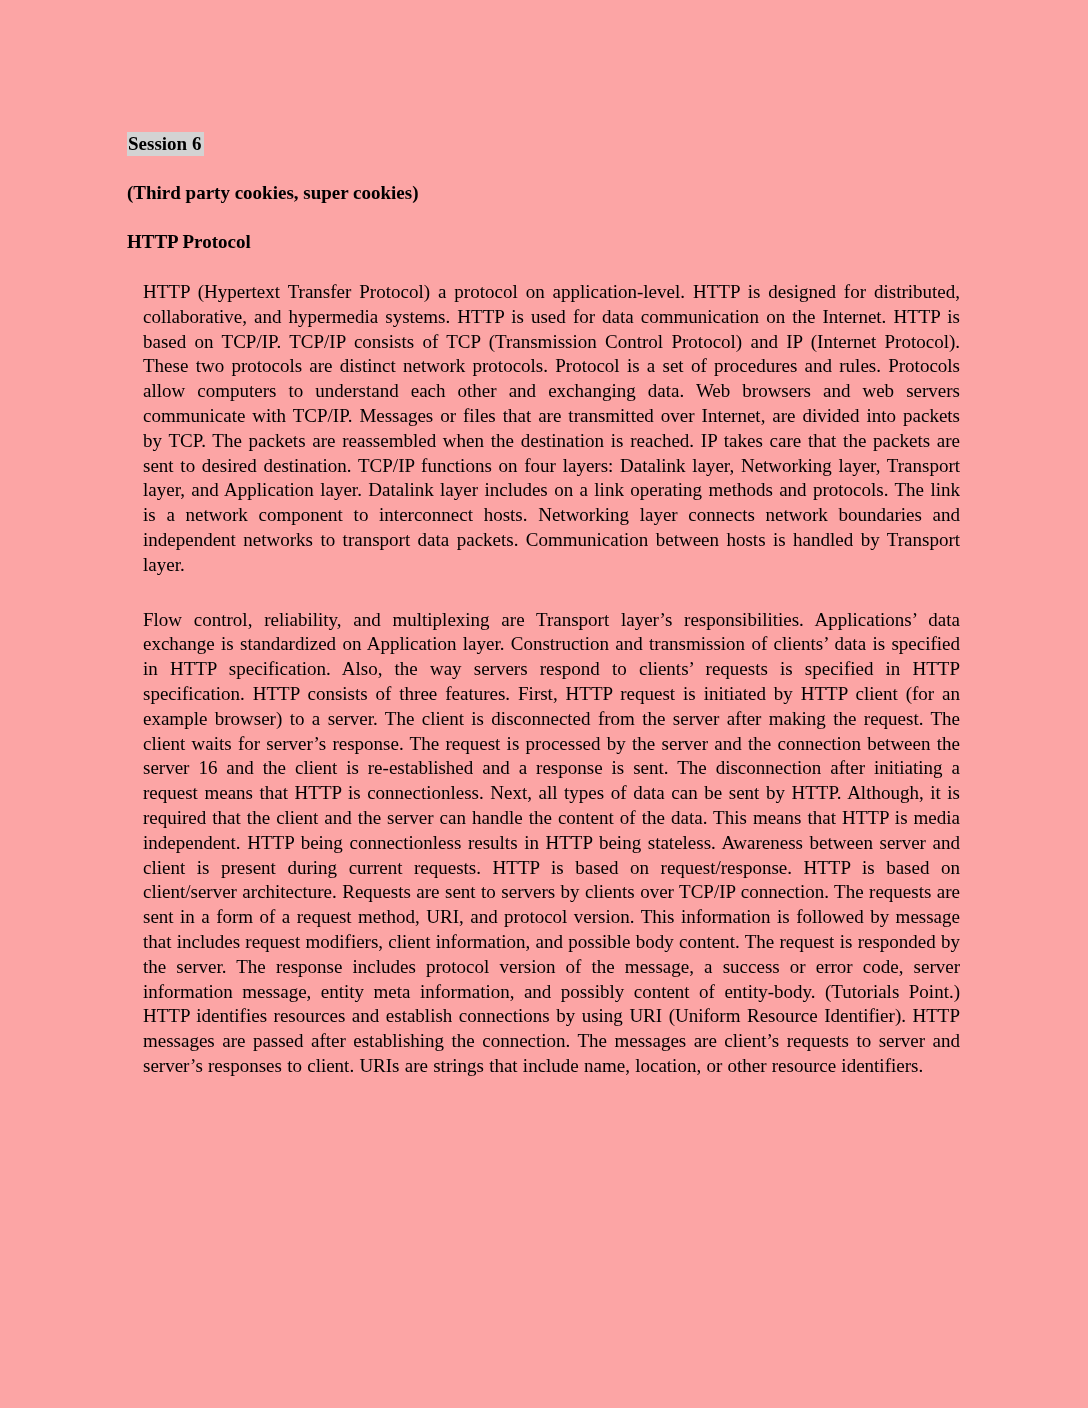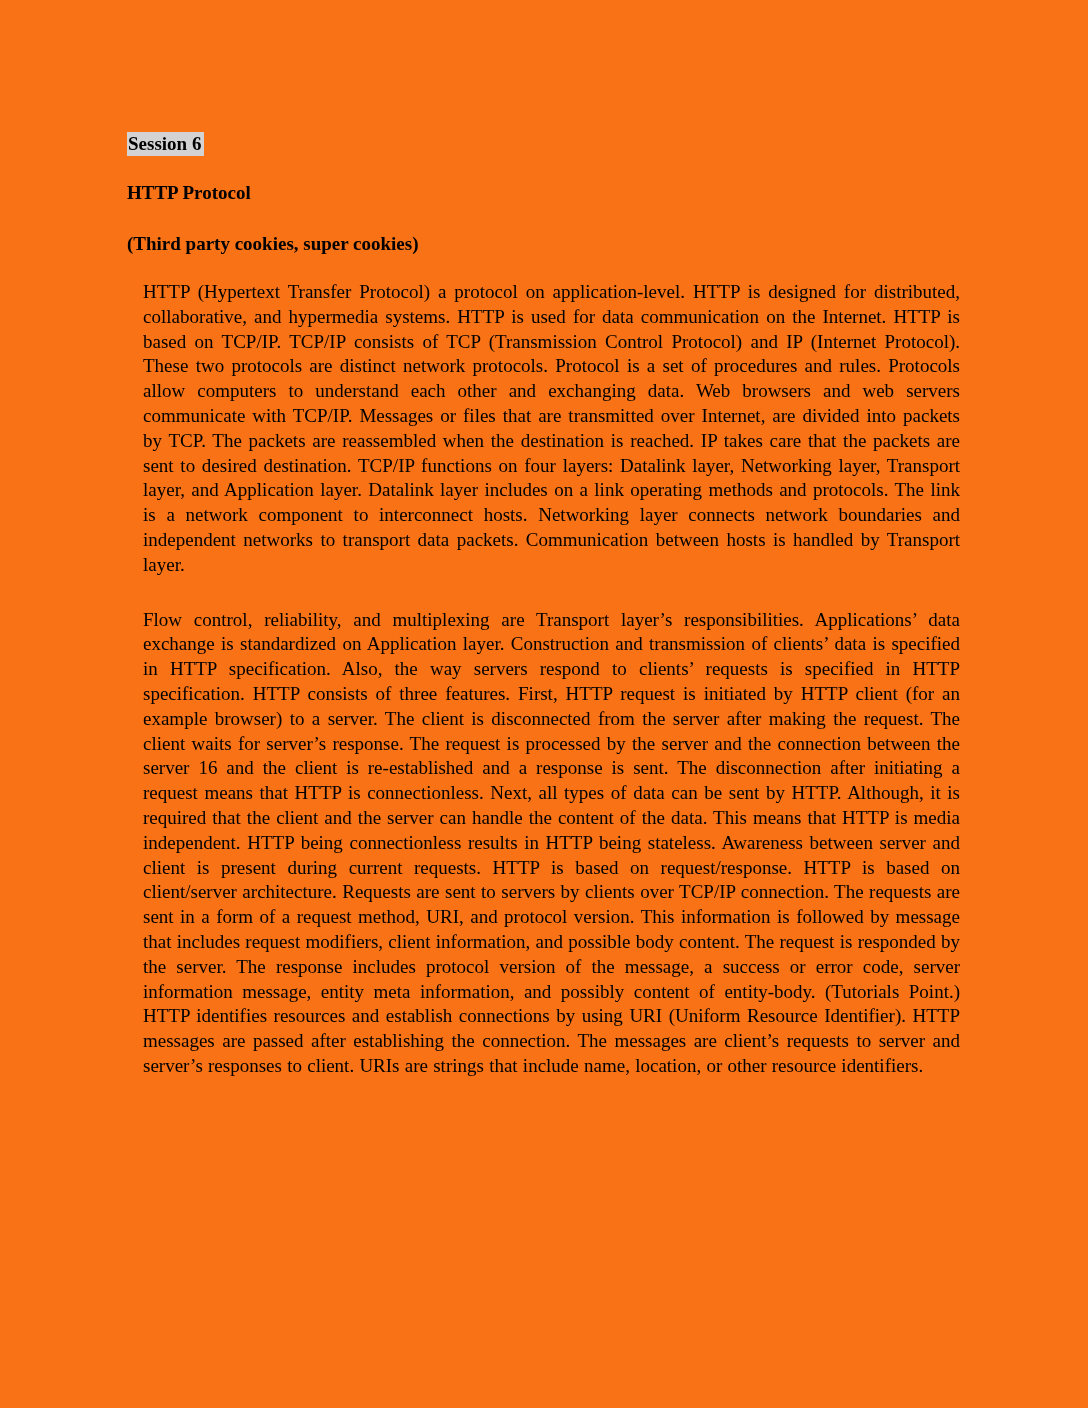--- a/index.html
+++ b/index.html
@@ -12,21 +12,21 @@
     height: 1408px;
     font-family: "Liberation Serif", "DejaVu Serif", serif;
     color: #000000;
     overflow: hidden;
   }
   .page {
     box-sizing: border-box;
     width: 1088px;
     height: 1408px;
     padding: 131px 128px 40px 127px;
-    background: #f97316;
+    background: #fca5a5;
   }
   .heading {
     font-size: 19px;
     font-weight: bold;
     line-height: 25px;
     margin: 0 0 24px 0;
     white-space: pre-wrap;
   }
   .heading .highlight {
     background: #d3d3d3;
@@ -44,21 +44,21 @@
     word-spacing: 0.5px;
   }
 </style>
 </head>
 <body>
 
 <div class="page">
 
   <div class="heading"><span class="highlight">Session 6</span></div>
 
+  <div class="heading">(Third party cookies, super cookies)</div>
+
   <div class="heading section-heading">HTTP Protocol</div>
-
-  <div class="heading">(Third party cookies, super cookies)</div>
 
   <p class="body-paragraph">HTTP (Hypertext Transfer Protocol) a protocol on application-level. HTTP is designed for distributed, collaborative, and hypermedia systems. HTTP is used for data communication on the Internet. HTTP is based on TCP/IP. TCP/IP consists of TCP (Transmission Control Protocol) and IP (Internet Protocol). These two protocols are distinct network protocols. Protocol is a set of procedures and rules. Protocols allow computers to understand each other and exchanging data. Web browsers and web servers communicate with TCP/IP. Messages or files that are transmitted over Internet, are divided into packets by TCP. The packets are reassembled when the destination is reached. IP takes care that the packets are sent to desired destination. TCP/IP functions on four layers: Datalink layer, Networking layer, Transport layer, and Application layer. Datalink layer includes on a link operating methods and protocols. The link is a network component to interconnect hosts. Networking layer connects network boundaries and independent networks to transport data packets. Communication between hosts is handled by Transport layer.</p>
 
   <p class="body-paragraph">Flow control, reliability, and multiplexing are Transport layer’s responsibilities. Applications’ data exchange is standardized on Application layer. Construction and transmission of clients’ data is specified in HTTP specification. Also, the way servers respond to clients’ requests is specified in HTTP specification. HTTP consists of three features. First, HTTP request is initiated by HTTP client (for an example browser) to a server. The client is disconnected from the server after making the request. The client waits for server’s response. The request is processed by the server and the connection between the server 16 and the client is re-established and a response is sent. The disconnection after initiating a request means that HTTP is connectionless. Next, all types of data can be sent by HTTP. Although, it is required that the client and the server can handle the content of the data. This means that HTTP is media independent. HTTP being connectionless results in HTTP being stateless. Awareness between server and client is present during current requests. HTTP is based on request/response. HTTP is based on client/server architecture. Requests are sent to servers by clients over TCP/IP connection. The requests are sent in a form of a request method, URI, and protocol version. This information is followed by message that includes request modifiers, client information, and possible body content. The request is responded by the server. The response includes protocol version of the message, a success or error code, server information message, entity meta information, and possibly content of entity-body. (Tutorials Point.) HTTP identifies resources and establish connections by using URI (Uniform Resource Identifier). HTTP messages are passed after establishing the connection. The messages are client’s requests to server and server’s responses to client. URIs are strings that include name, location, or other resource identifiers.</p>
 
 </div>
 
 </body></html>

